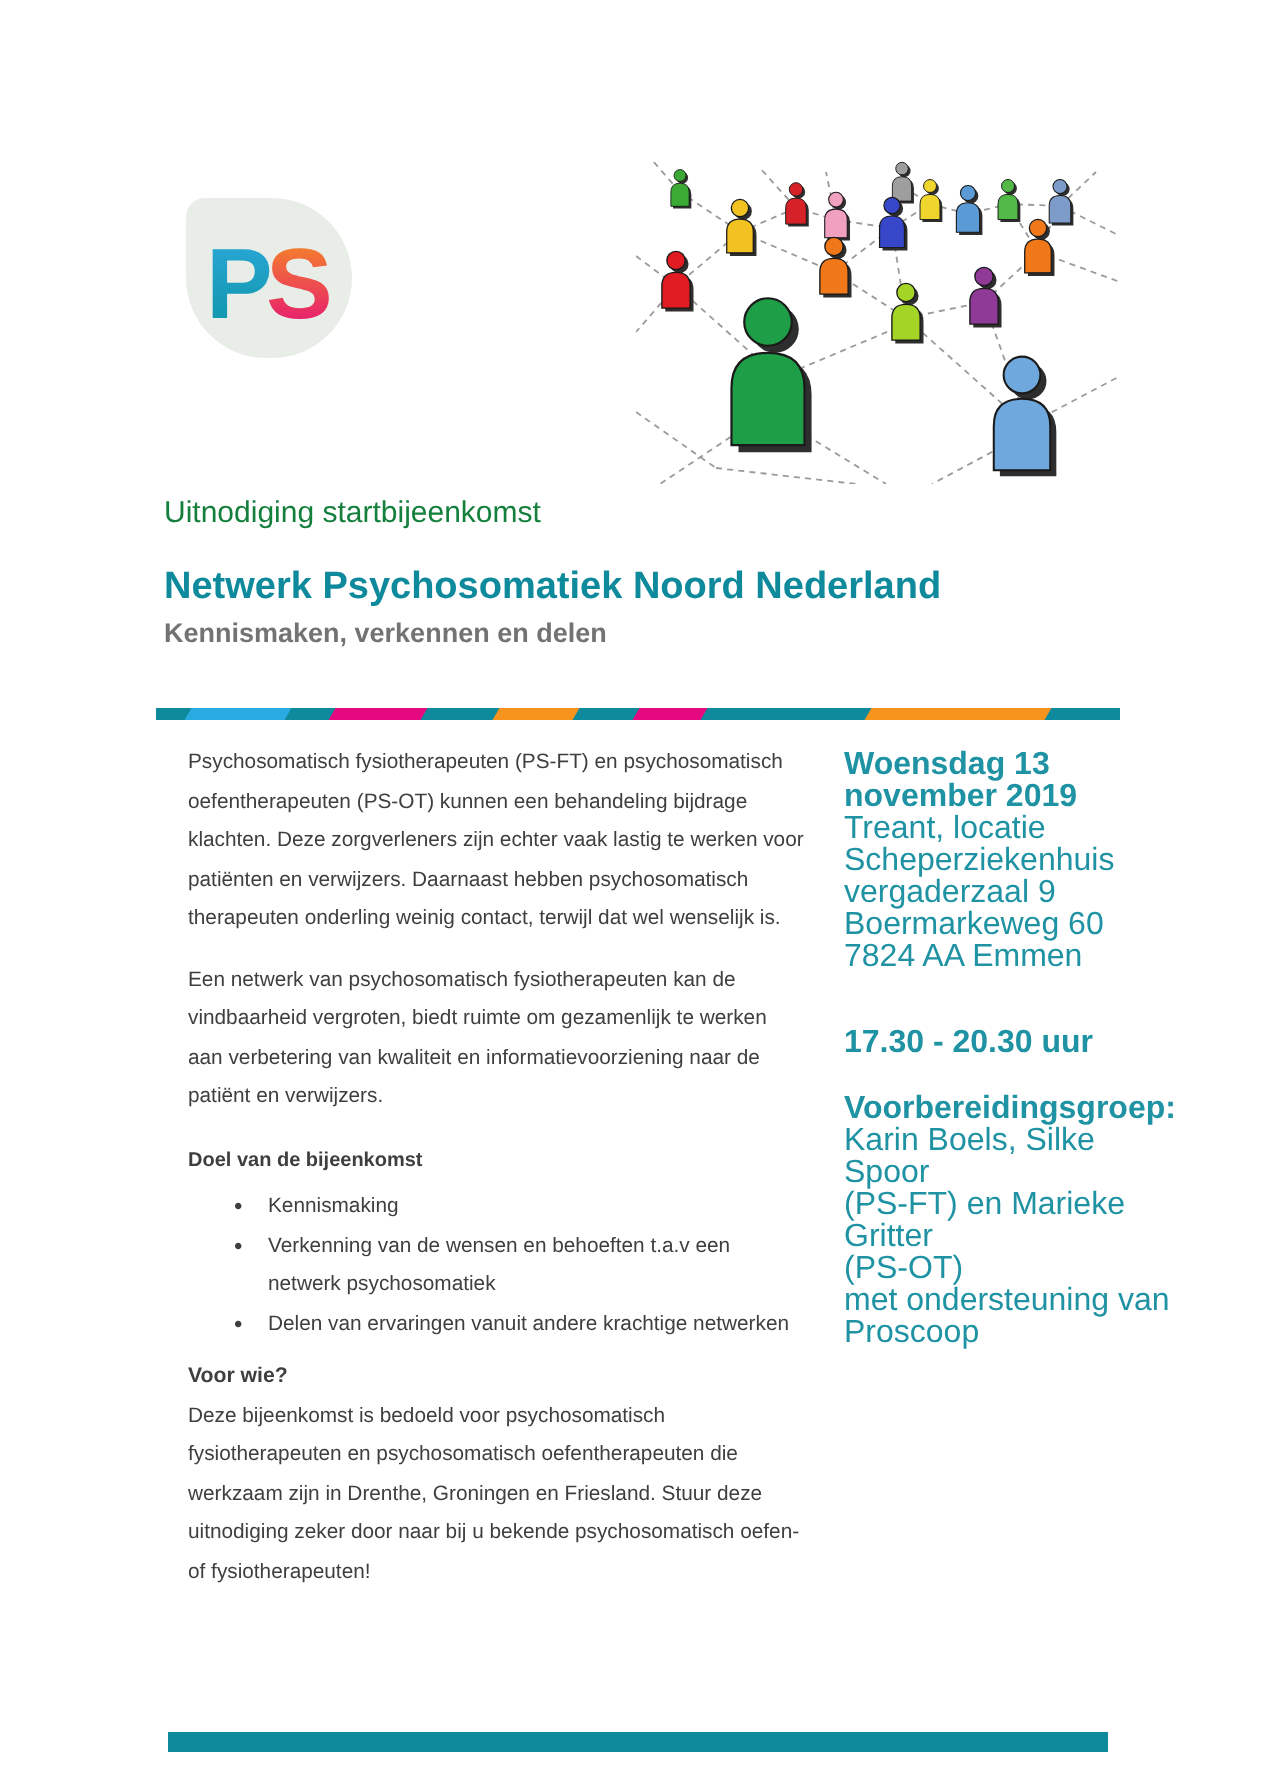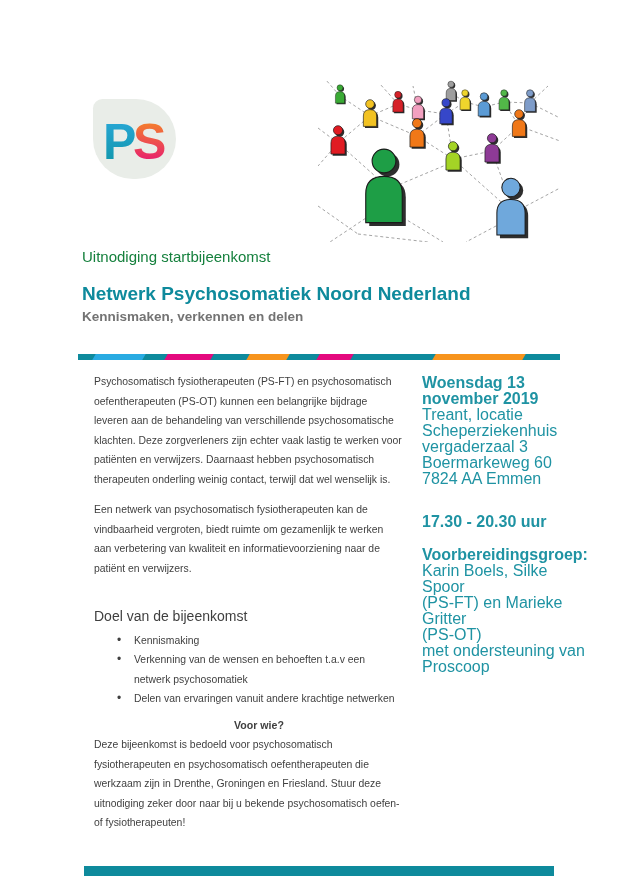--- a/index.html
+++ b/index.html
@@ -27,25 +27,25 @@
   .divider .seg{position:absolute;top:0;height:6px;transform:skewX(-30deg);}
   .seg-blue1{left:16px;width:50px;background:#29abe2;}
   .seg-pink1{left:88px;width:46px;background:#e4097e;}
   .seg-orange1{left:170px;width:40px;background:#f7941d;}
   .seg-pink2{left:240px;width:34px;background:#e4097e;}
   .seg-orange2{left:356px;width:90px;background:#f7941d;}
   
   .main-col{position:absolute;left:94px;top:372px;width:330px;font-size:10.4px;line-height:19.5px;color:#3f3f3f;}
   .main-col p{margin:0;}
   .p2{margin-top:11px !important;}
-  .sec-heading{font-weight:normal;font-size:14px;margin-top:29px;}
+  .sec-heading{font-weight:bold;font-size:10px;margin-top:12px;}
   .bullet-list{margin-top:4px;}
   .bullet-item{position:relative;padding-left:40px;}
   .bullet-item::before{content:"\2022";position:absolute;left:23px;top:0;font-size:12px;}
-  .forwhom-heading{font-weight:bold;font-size:10.6px;margin-top:7px;text-align:center;}
+  .forwhom-heading{font-weight:bold;font-size:10.6px;margin-top:7px;}
   
   .sidebar{position:absolute;left:400px;top:375px;width:170px;font-size:16px;line-height:16px;color:#1f93a3;margin-left:22px;}
   .sb-bold{font-weight:bold;}
   .sb-gap-lg{margin-top:27px;}
   .sb-gap-md{margin-top:17px;}
   
   .footer-bar{position:absolute;left:84px;top:866px;width:470px;height:10px;background:#0e8a9c;}
 </style>
 </head>
 <body>
@@ -162,22 +162,21 @@
     <div class="seg seg-pink1"></div>
     <div class="seg seg-orange1"></div>
     <div class="seg seg-pink2"></div>
     <div class="seg seg-orange2"></div>
   </div>
 
   <div class="main-col">
     <p>
       </p>
       <div>Psychosomatisch fysiotherapeuten (PS-FT) en psychosomatisch</div>
-      <div>oefentherapeuten (PS-OT) kunnen een belangrijke bijdrage</div>
-      <div>leveren aan de behandeling van verschillende psychosomatische</div>
+      <div>oefentherapeuten (PS-OT) kunnen een behandeling bijdrage</div>
       <div>klachten. Deze zorgverleners zijn echter vaak lastig te werken voor</div>
       <div>patiënten en verwijzers. Daarnaast hebben psychosomatisch</div>
       <div>therapeuten onderling weinig contact, terwijl dat wel wenselijk is.</div>
     <p></p>
     <p class="p2">
       </p>
       <div>Een netwerk van psychosomatisch fysiotherapeuten kan de</div>
       <div>vindbaarheid vergroten, biedt ruimte om gezamenlijk te werken</div>
       <div>aan verbetering van kwaliteit en informatievoorziening naar de</div>
       <div>patiënt en verwijzers.</div>
@@ -202,21 +201,21 @@
       <div>werkzaam zijn in Drenthe, Groningen en Friesland. Stuur deze</div>
       <div>uitnodiging zeker door naar bij u bekende psychosomatisch oefen-</div>
       <div>of fysiotherapeuten!</div>
     <p></p>
   </div>
 
   <div class="sidebar">
     <div class="sb-bold">Woensdag 13 november 2019</div>
     <div>Treant, locatie</div>
     <div>Scheperziekenhuis</div>
-    <div>vergaderzaal 3</div>
+    <div>vergaderzaal 9</div>
     <div>Boermarkeweg 60</div>
     <div>7824 AA Emmen</div>
     <div class="sb-bold sb-gap-lg">17.30 - 20.30 uur</div>
     <div class="sb-bold sb-gap-md">Voorbereidingsgroep:</div>
     <div>Karin Boels, Silke Spoor</div>
     <div>(PS-FT) en Marieke Gritter</div>
     <div>(PS-OT)</div>
     <div>met ondersteuning van</div>
     <div>Proscoop</div>
   </div>

